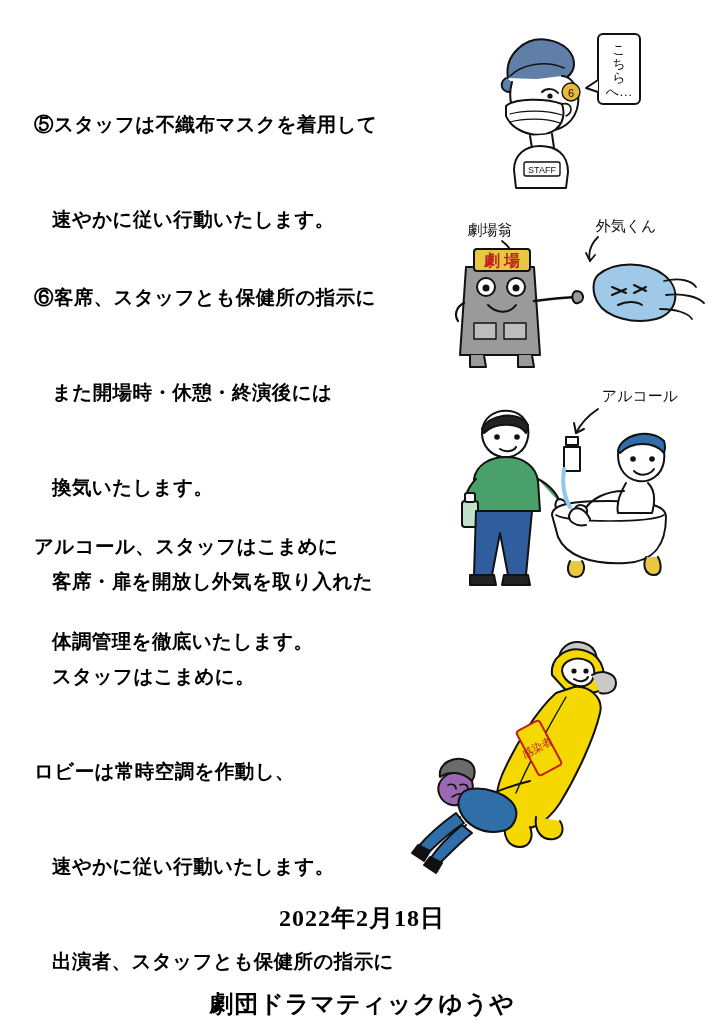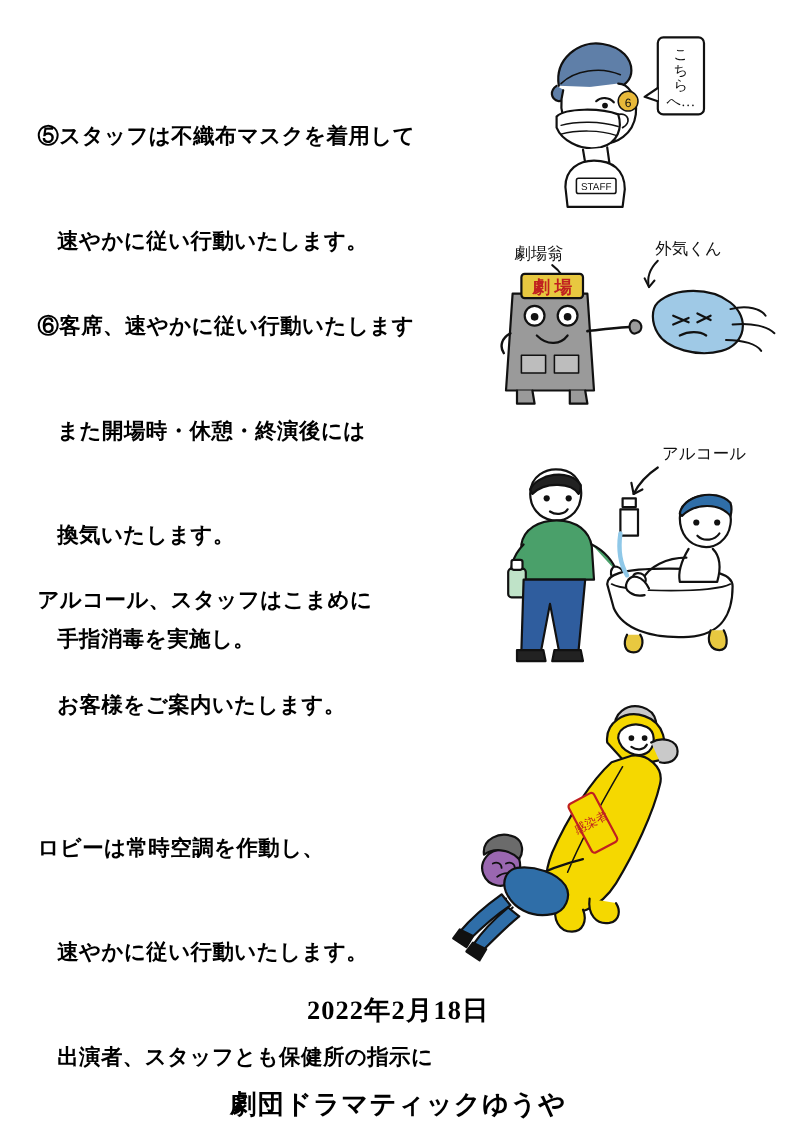--- a/index.html
+++ b/index.html
@@ -55,21 +55,21 @@
   }
   #footer-date { top: 902px; font-size: 24px; letter-spacing: 1px; }
   #footer-name { top: 988px; font-size: 24px; letter-spacing: 1px; }
 
   
   .illus {
     position: absolute;
   }
   #illus5 { left: 470px; top: 20px; width: 240px; height: 175px; }
   #illus6 { left: 430px; top: 205px; width: 285px; height: 175px; }
-  #illus7 { left: 440px; top: 395px; width: 280px; height: 220px; }
+  #illus7 { left: 440px; top: 379px; width: 280px; height: 220px; }
   #illus8 { left: 410px; top: 635px; width: 300px; height: 250px; }
 
   .illus svg { display: block; }
 </style>
 </head>
 <body>
 
 <div class="page">
 
   <div class="item" id="item5">
@@ -110,24 +110,25 @@
       <text x="149" y="34" font-family="'Liberation Serif', serif" font-size="13" fill="#111" text-anchor="middle">こ</text>
       <text x="149" y="48" font-family="'Liberation Serif', serif" font-size="13" fill="#111" text-anchor="middle">ち</text>
       <text x="149" y="62" font-family="'Liberation Serif', serif" font-size="13" fill="#111" text-anchor="middle">ら</text>
       <text x="149" y="76" font-family="'Liberation Serif', serif" font-size="13" fill="#111" text-anchor="middle">へ…</text>
       <text x="72" y="153" font-family="'Liberation Sans', sans-serif" font-size="9" fill="#111" text-anchor="middle">STAFF</text>
       <text x="101" y="77" font-family="'Liberation Sans', sans-serif" font-size="11" fill="#111" text-anchor="middle">6</text>
     </svg>
   </div>
 
   <div class="item" id="item6">
-    <span class="ln">⑥客席、速やかに従い行動いたします</span>
+    <span class="ln">⑥客席、スタッフとも保健所の指示に</span>
     <span class="ln indent">また開場時・休憩・終演後には</span>
     <span class="ln indent">換気いたします。</span>
-    <span class="ln indent">手指消毒を実施し。</span>
+    <span class="ln indent">客席・扉を開放し外気を取り入れた</span>
+    <span class="ln indent">スタッフはこまめに。</span>
   </div>
 
   <div class="illus" id="illus6">
     <svg width="285" height="175" viewBox="0 0 285 175" xmlns="http://www.w3.org/2000/svg">
       <g fill="none" stroke="#111" stroke-width="2" stroke-linecap="round" stroke-linejoin="round">
 
         <path d="M72 36 C80 42 84 48 84 56" stroke="#111" stroke-width="1.8"></path>
         <path d="M84 56 L79 49 M84 56 L89 49" stroke="#111" stroke-width="1.8"></path>
         <path d="M168 32 C160 40 158 48 160 56" stroke="#111" stroke-width="1.8"></path>
         <path d="M160 56 L156 48 M160 56 L165 50" stroke="#111" stroke-width="1.8"></path>
@@ -163,21 +164,21 @@
         <path d="M188 100 C196 96 206 96 212 100" stroke="#111" stroke-width="2" fill="none"></path>
       </g>
       <text x="60" y="30" font-family="'Liberation Serif', serif" font-size="15" fill="#111" text-anchor="middle">劇場翁</text>
       <text x="196" y="26" font-family="'Liberation Serif', serif" font-size="15" fill="#111" text-anchor="middle">外気くん</text>
       <text x="72" y="61" font-family="'Liberation Serif', serif" font-size="16" fill="#c02020" text-anchor="middle" font-weight="bold">劇 場</text>
     </svg>
   </div>
 
   <div class="item" id="item7">
     <span class="ln">アルコール、スタッフはこまめに</span>
-    <span class="ln indent">お客様をご案内いたします。</span>
+    <span class="ln indent">体調管理を徹底いたします。</span>
   </div>
 
   <div class="illus" id="illus7">
     <svg width="280" height="220" viewBox="0 0 280 220" xmlns="http://www.w3.org/2000/svg">
       <g fill="none" stroke="#111" stroke-width="2" stroke-linecap="round" stroke-linejoin="round">
 
         <path d="M158 30 C146 38 140 46 136 54" stroke="#111" stroke-width="2"></path>
         <path d="M136 54 L134 44 M136 54 L144 50" stroke="#111" stroke-width="2" fill="none"></path>
 
         <path d="M42 54 C42 38 56 30 70 32 C84 34 90 46 88 58 C86 72 74 80 62 78 C50 76 42 66 42 54 Z" fill="#fff" stroke="#111"></path>

